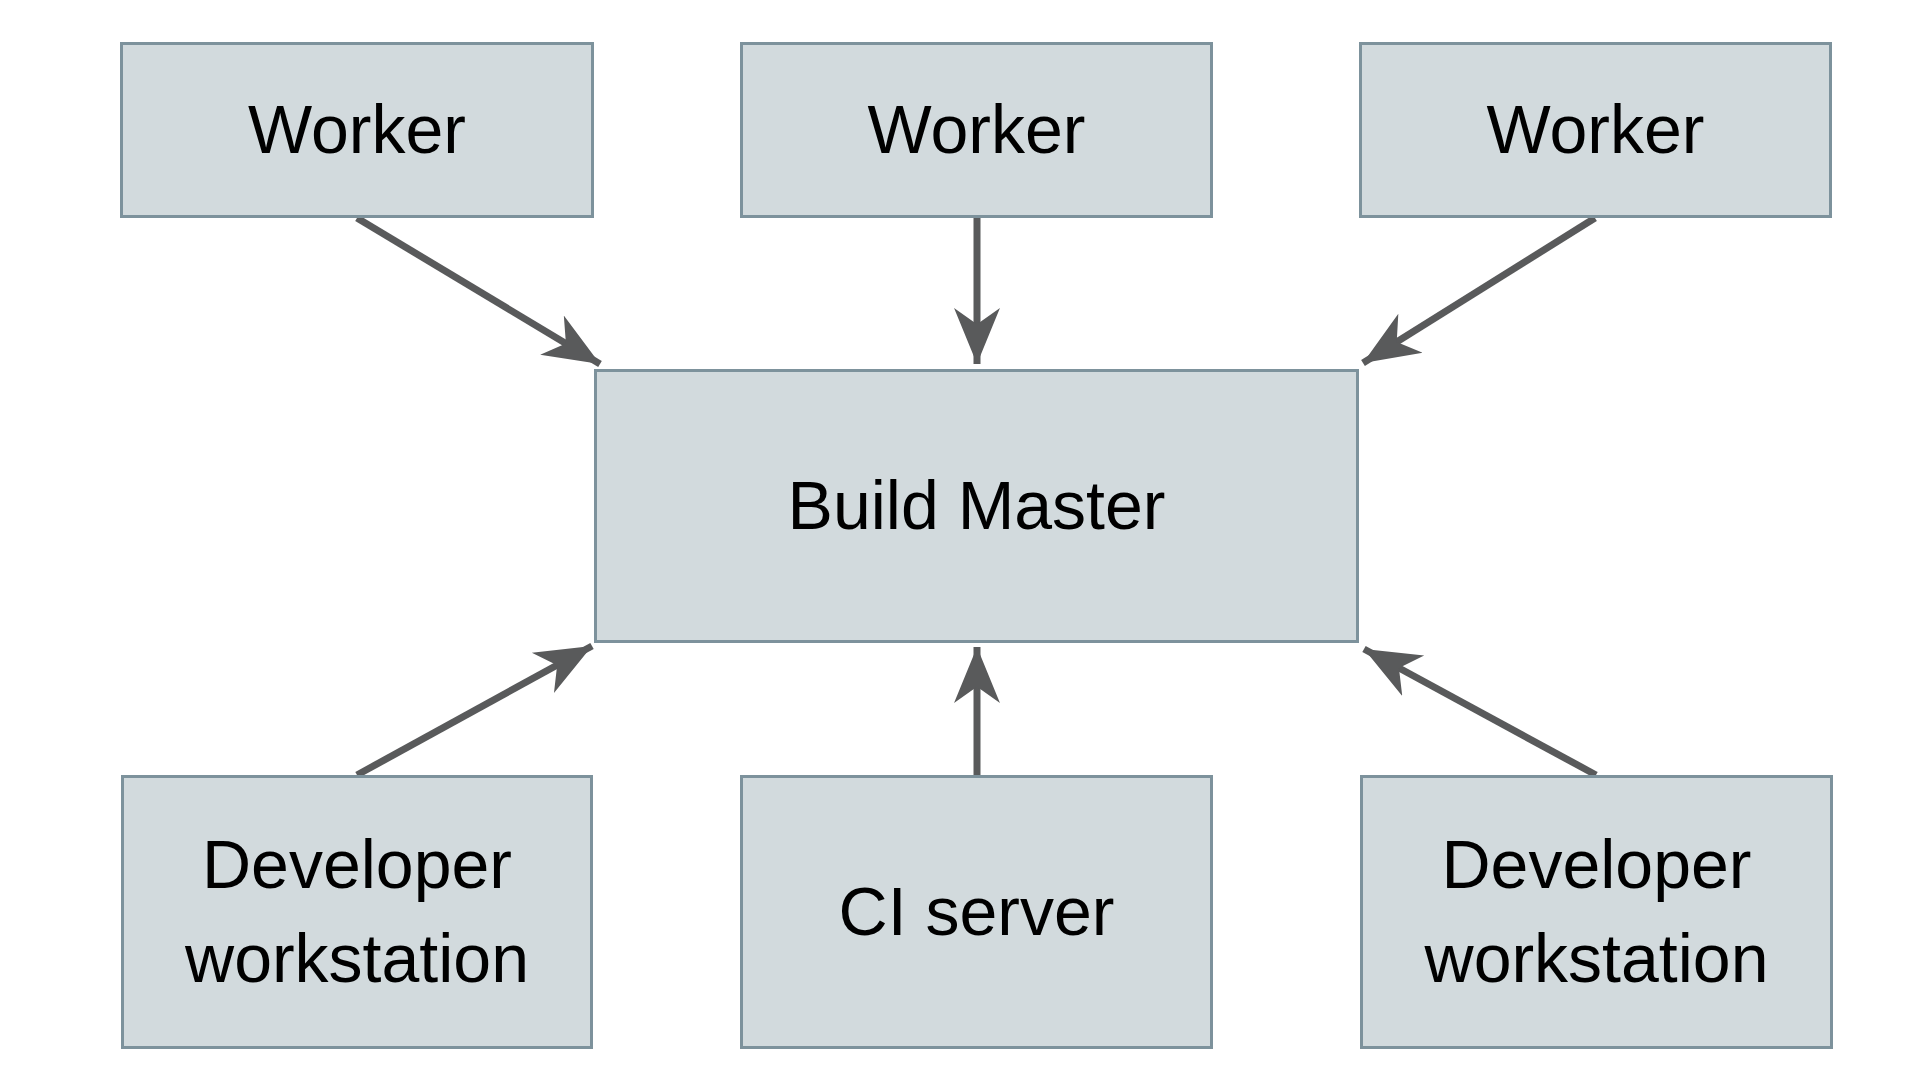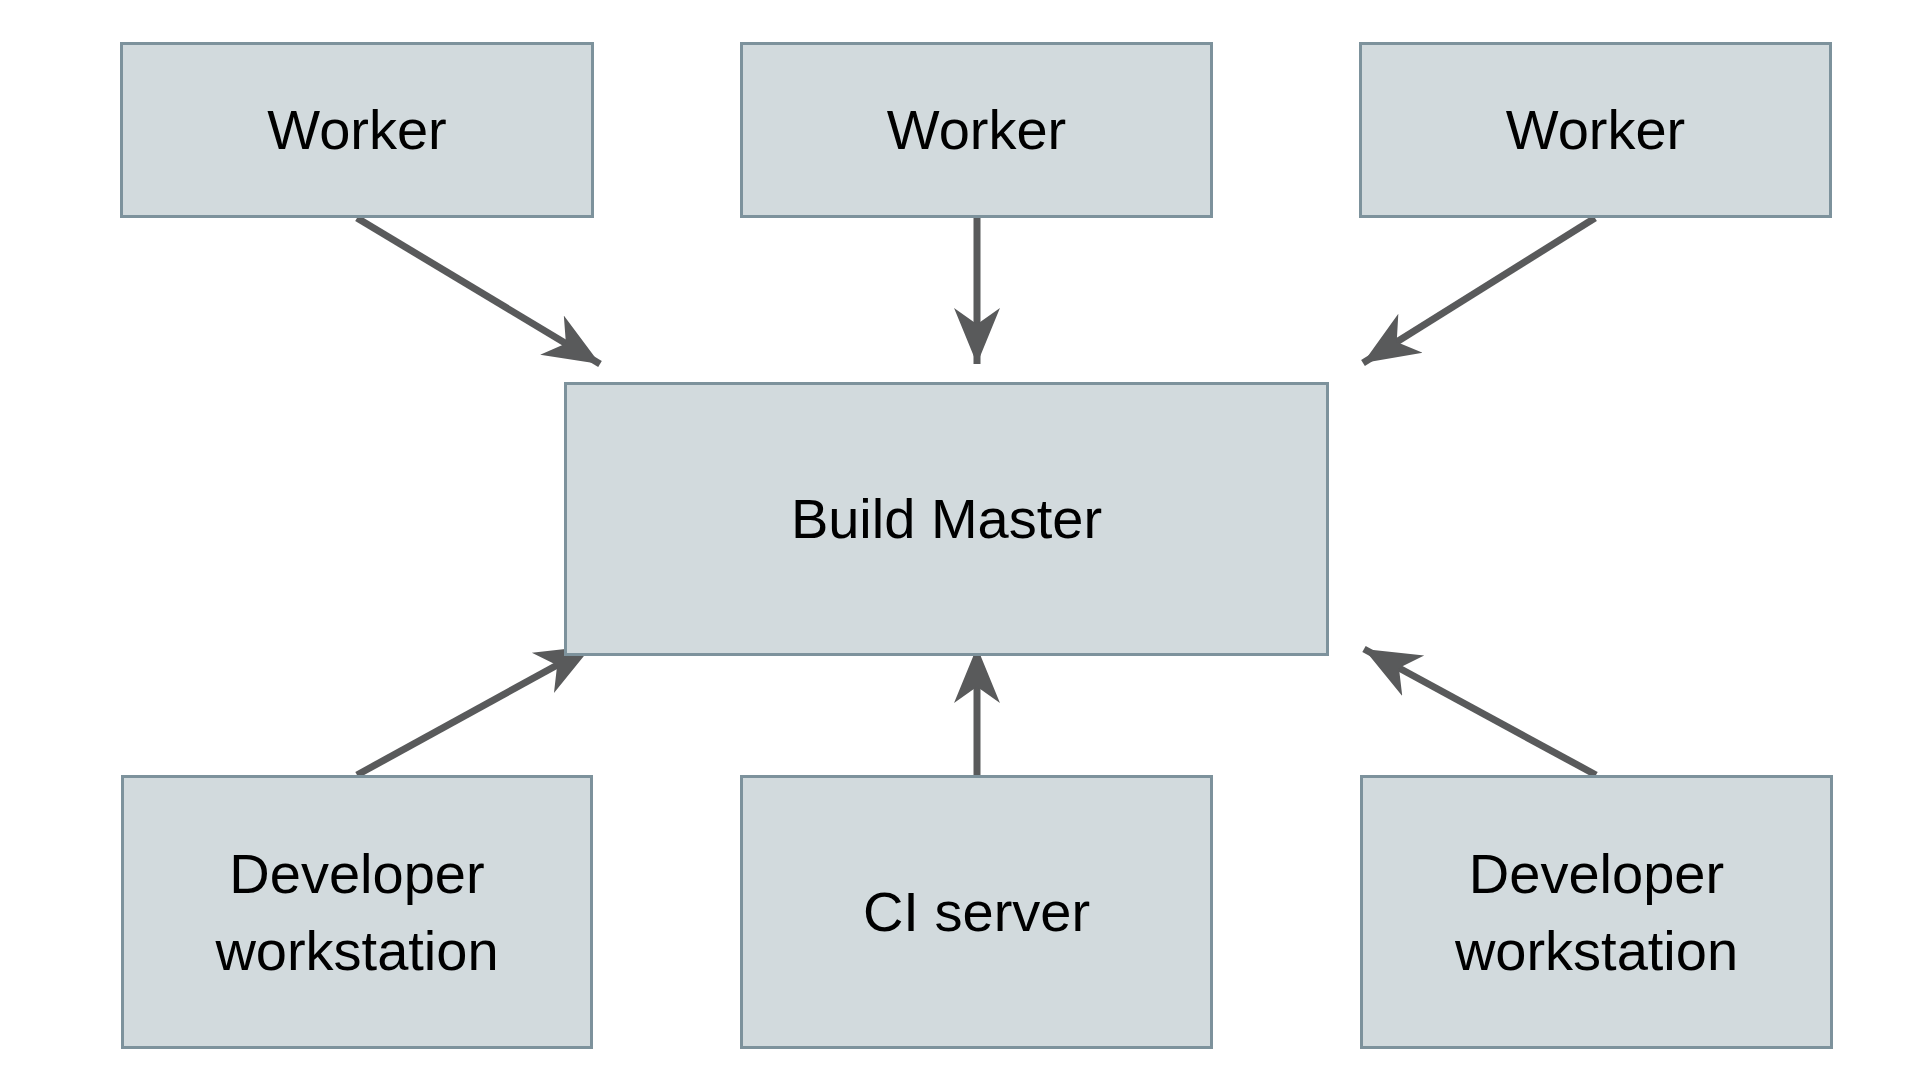--- a/index.html
+++ b/index.html
@@ -34,21 +34,21 @@
   .node{
     position:absolute;
     box-sizing:border-box;
     background:var(--node-fill);
     border:3px solid var(--node-border);
     display:flex;
     align-items:center;
     justify-content:center;
     text-align:center;
     color:var(--text);
-    font-size:56px;
+    font-size:68px;
     line-height:1.38;
   }
   .node .label{
     display:block;
     padding:0 10px;
   }
 </style>
 </head>
 <body>
 
@@ -73,21 +73,21 @@
   </div>
 
   <div class="node" style="left:740px; top:42px; width:473px; height:176px;">
     <span class="label">Worker</span>
   </div>
 
   <div class="node" style="left:1359px; top:42px; width:473px; height:176px;">
     <span class="label">Worker</span>
   </div>
 
-  <div class="node" style="left:564px; top:369px; width:765px; height:274px;margin-top:13px;">
+  <div class="node" style="left:594px; top:369px; width:765px; height:274px;">
     <span class="label">Build Master</span>
   </div>
 
   <div class="node" style="left:121px; top:775px; width:472px; height:274px;">
     <span class="label">Developer workstation</span>
   </div>
 
   <div class="node" style="left:740px; top:775px; width:473px; height:274px;align-items:center;">
     <span class="label">CI server</span>
   </div>

